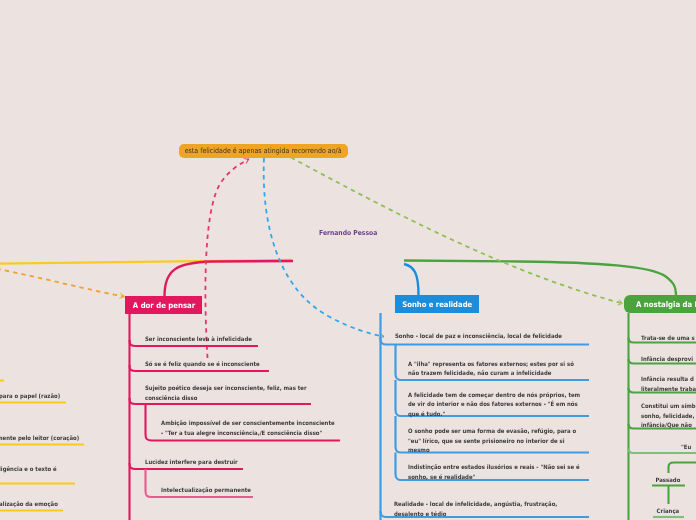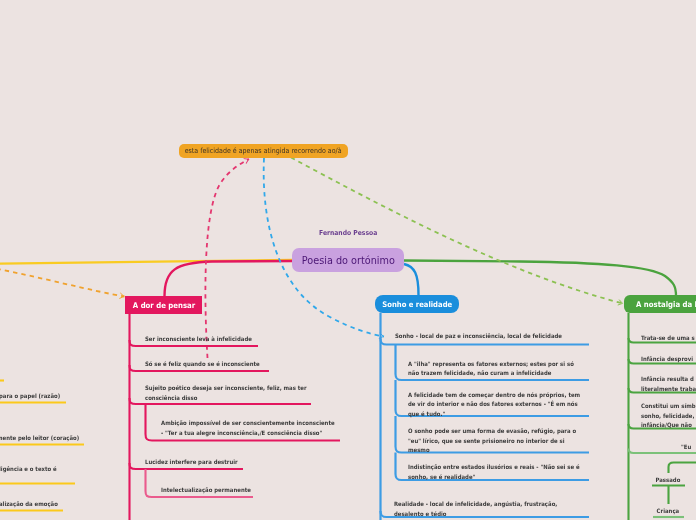--- a/index.html
+++ b/index.html
@@ -97,32 +97,28 @@
   </g>
 </svg>
 
 <div class="node" style="left:179px;top:144px;width:169px;height:13.5px;background:#f0a423;
             color:#3c3226;font-size:7.1px;font-weight:normal;border-radius:5px;">
   <span>esta felicidade é apenas atingida recorrendo ao/à</span>
 </div>
 
 <div class="cap" style="left:319px;top:229px;">Fernando Pessoa</div>
 
-<div class="node" style="left:292px;top:248px;width:112px;height:24px;background:#c9a1df;
-            color:#4b1675;font-size:10.9px;font-weight:normal;border-radius:7px;">
-  <span>Poesia do ortónimo</span>
-</div>
 
 <div class="node" style="left:125px;top:296px;width:77px;height:18px;background:#e3175e;
             font-size:7.8px;border-radius:0;">
   <span>A dor de pensar</span>
 </div>
 
-<div class="node" style="left:375px;top:295px;width:84px;height:18px;background:#1a8edc;
-            font-size:7.7px;border-radius:8px;">
+<div class="node" style="left:395px;top:295px;width:84px;height:18px;background:#1a8edc;
+            font-size:7.7px;border-radius:0;">
   <span>Sonho e realidade</span>
 </div>
 
 <div class="node" style="left:624px;top:295px;width:120px;height:18px;background:#4ba33e;
             font-size:7.8px;border-radius:6px;justify-content:flex-start;padding-left:8px;">
   <span>A nostalgia da In</span>
 </div>
 
 <div class="leaf" style="left:145px;top:334px;width:186px;">Ser inconsciente leva à infelicidade</div>
 <div class="leaf" style="left:145px;top:359px;width:186px;">Só se é  feliz  quando se é inconsciente</div>

